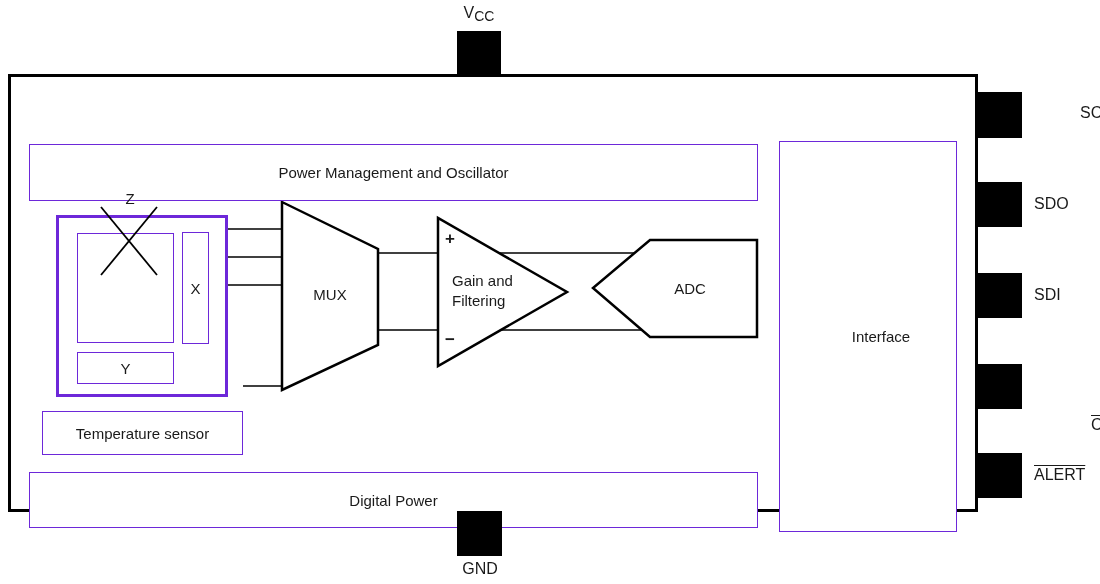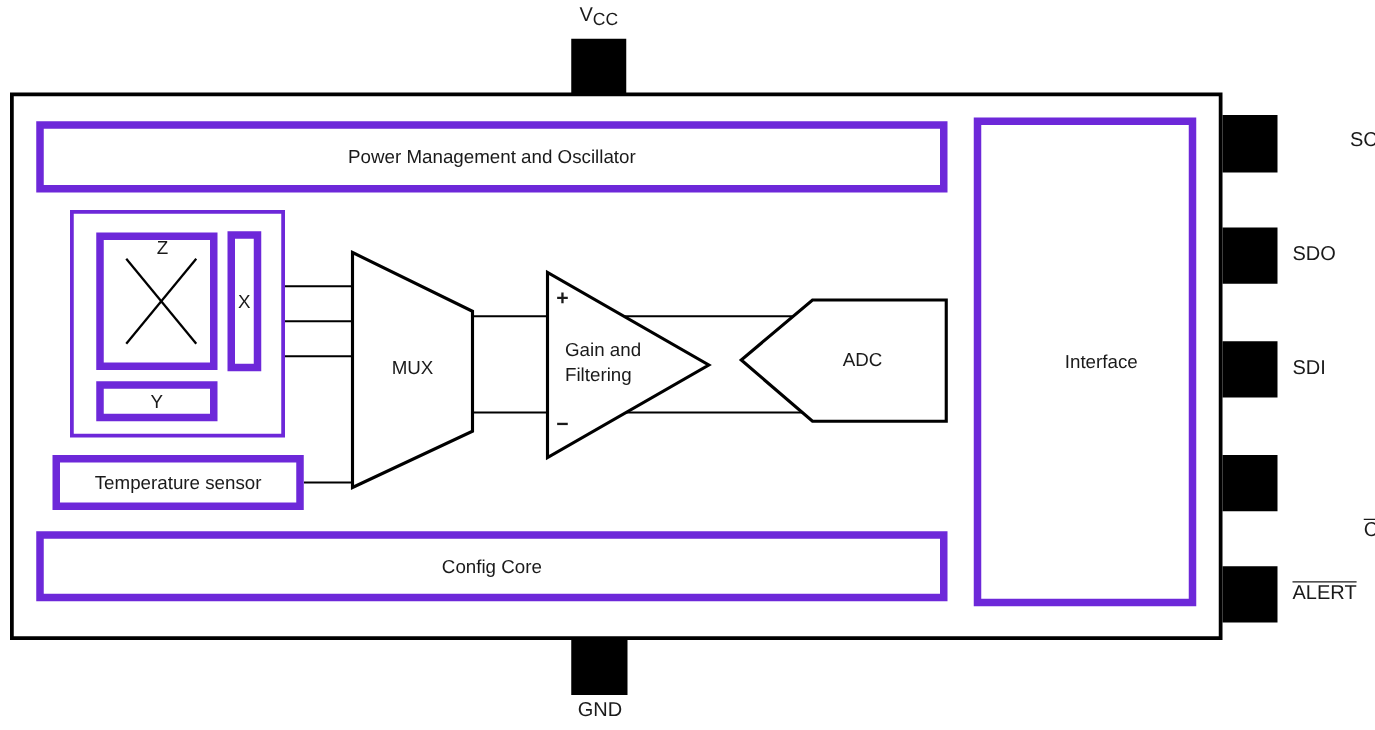--- a/index.html
+++ b/index.html
@@ -6,23 +6,23 @@
   .stage{
     position:relative;width:1100px;height:584px;background:#ffffff;
     font-family:"Liberation Sans", sans-serif;color:#1a1a1a;overflow:hidden;
   }
   .wires{position:absolute;left:0;top:0;}
   .chip{
     position:absolute;left:8px;top:74px;width:970px;height:438px;
     border:3px solid #000;box-sizing:border-box;background:transparent;
   }
   .box{
-    position:absolute;border:6px solid #6d28d9;box-sizing:border-box;background:#fff;
+    position:absolute;border:1px solid #6d28d9;box-sizing:border-box;background:#fff;
     display:flex;align-items:center;justify-content:center;
-    font-size:15px;text-align:center;
+    font-size:15px;text-align:center;margin-top:47px;
   }
   .floatlabel{
     position:absolute;font-size:15px;text-align:center;white-space:nowrap;
   }
   .pin{position:absolute;background:#000;}
   .pinlabel{
     position:absolute;font-size:16px;white-space:nowrap;color:#1a1a1a;
   }
   .overline{text-decoration:overline;}
   .sub{font-size:14px;vertical-align:-3px;}
@@ -82,21 +82,21 @@
   <div class="floatlabel sign" style="left:441px;top:330px;width:18px;">−</div>
   <div class="floatlabel gaintext" style="left:445px;top:271px;width:80px;text-align:left;padding-left:7px;">
     <div>Gain and</div>
     <div>Filtering</div>
   </div>
 
   <div class="floatlabel" style="left:640px;top:280px;width:100px;">ADC</div>
 
 
   <div class="box" style="left:29px;top:425px;width:729px;height:56px;">
-    <span>Config Core</span>
+    <span>Digital Power</span>
   </div>
 
   <div class="box" style="left:779px;top:94px;width:178px;height:391px;padding-left:26px;">
     <span>Interface</span>
   </div>
 
   <div class="pin" style="left:457px;top:31px;width:44px;height:45px;"></div>
   <div class="pin" style="left:457px;top:511px;width:45px;height:45px;"></div>
   <div class="pin" style="left:978px;top:92px;width:44px;height:46px;"></div>
   <div class="pin" style="left:978px;top:182px;width:44px;height:45px;"></div>

